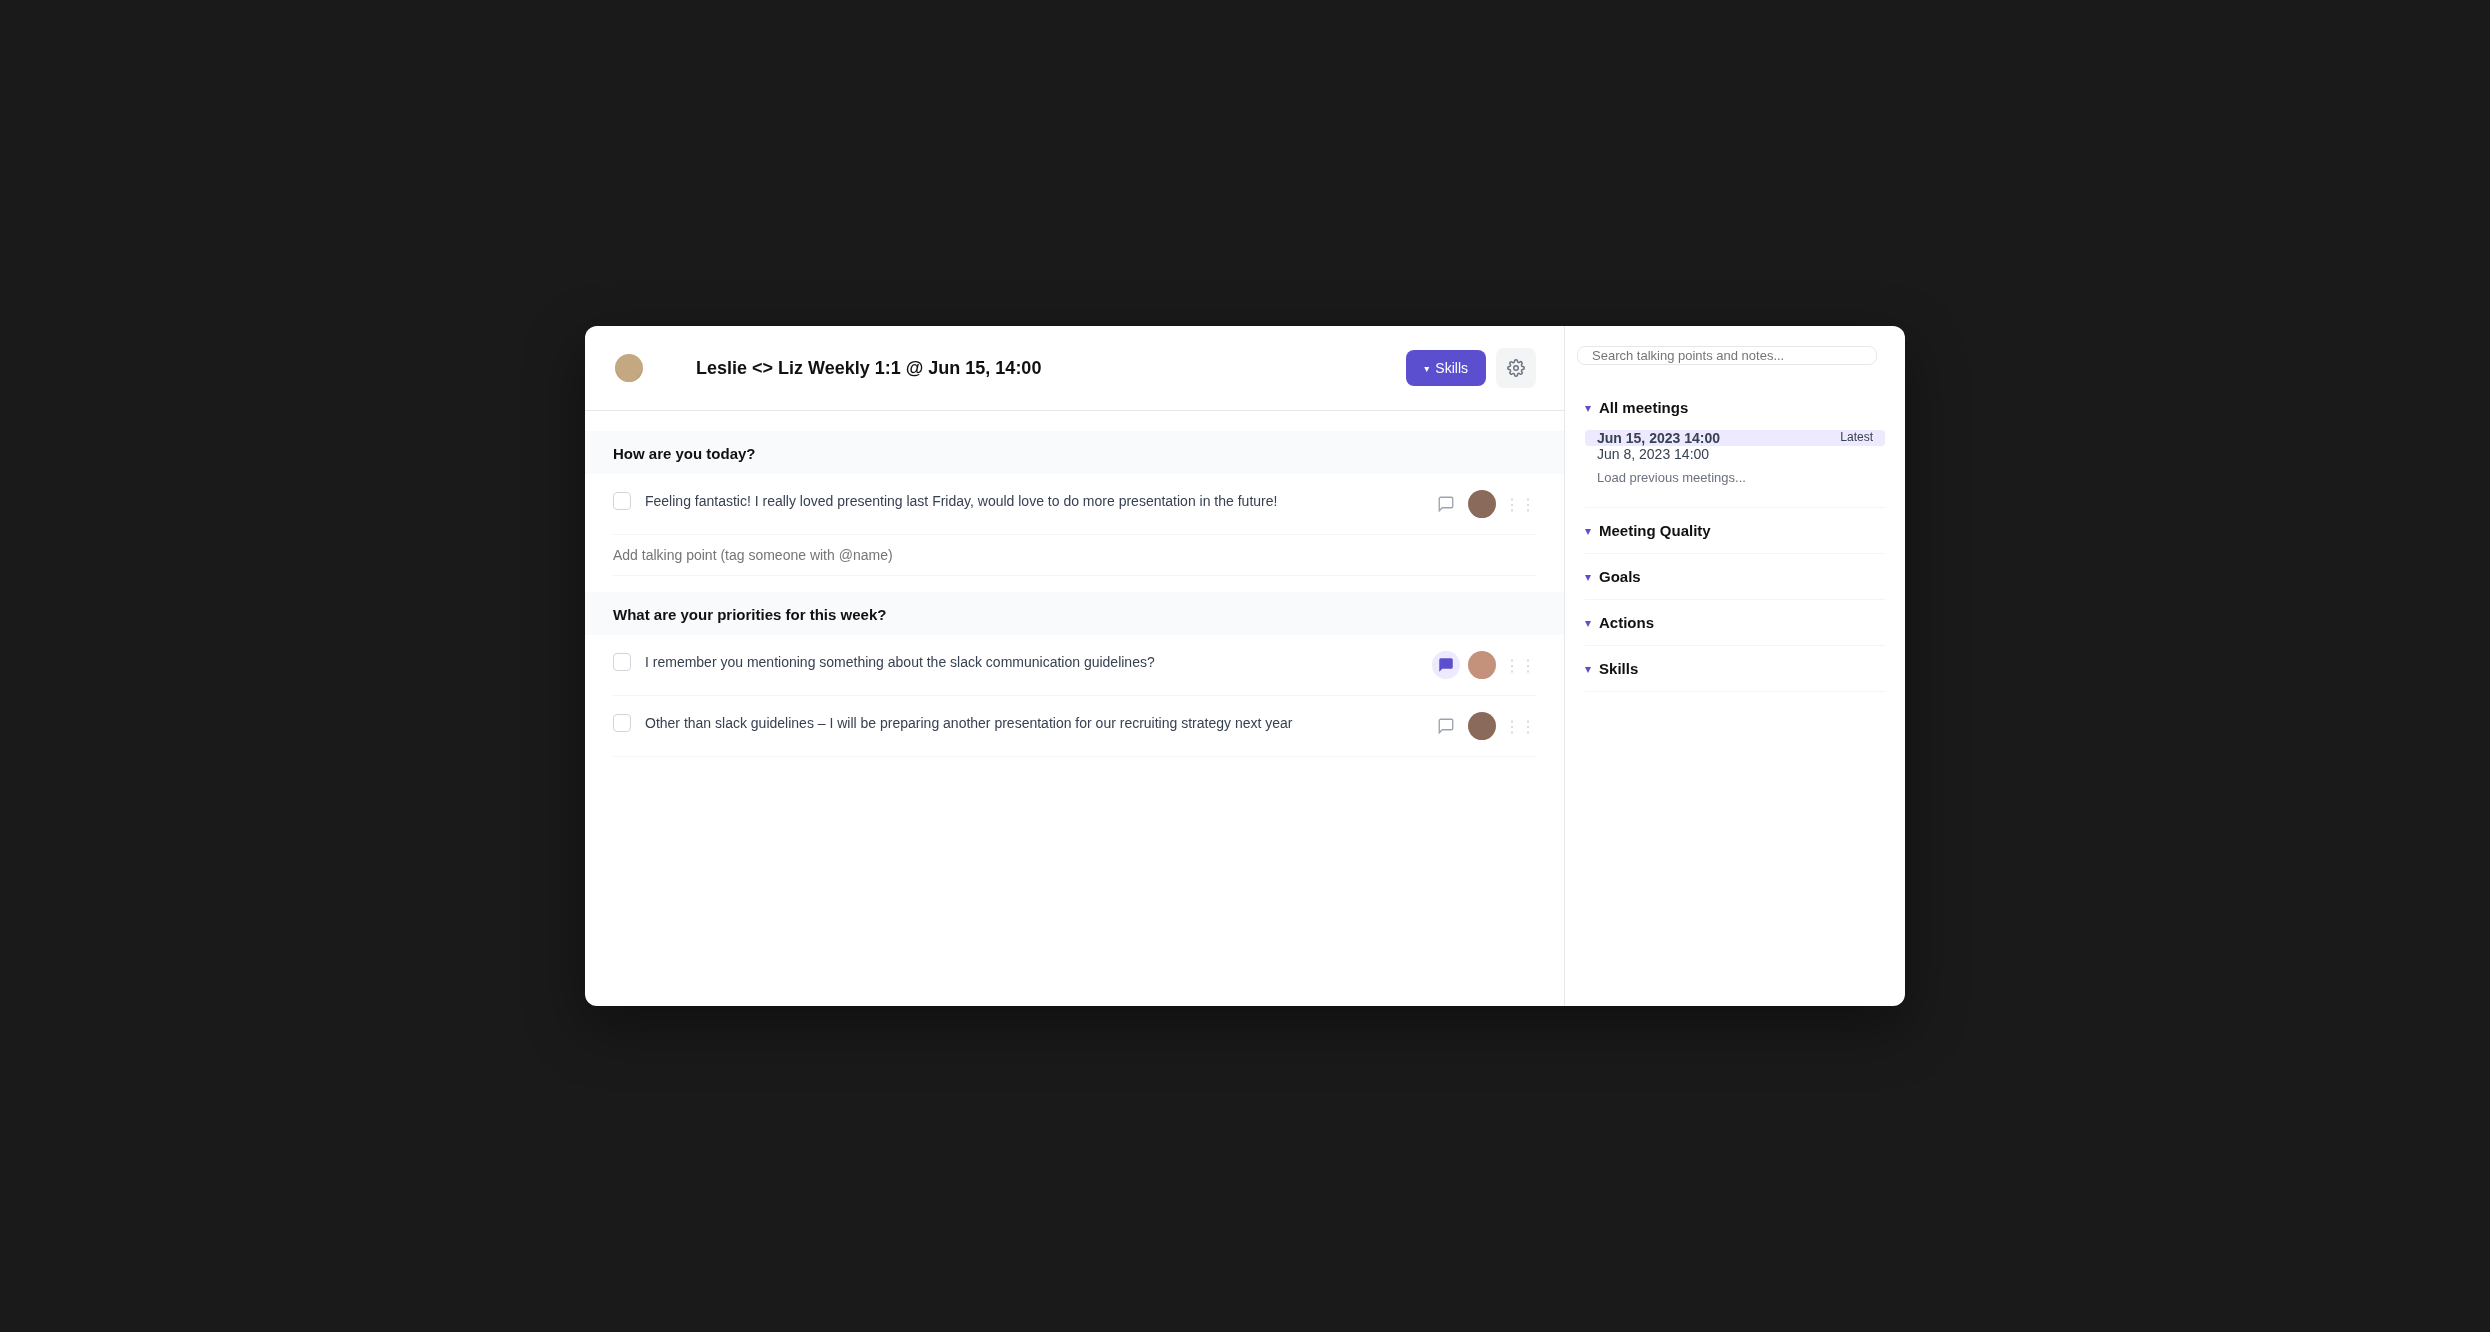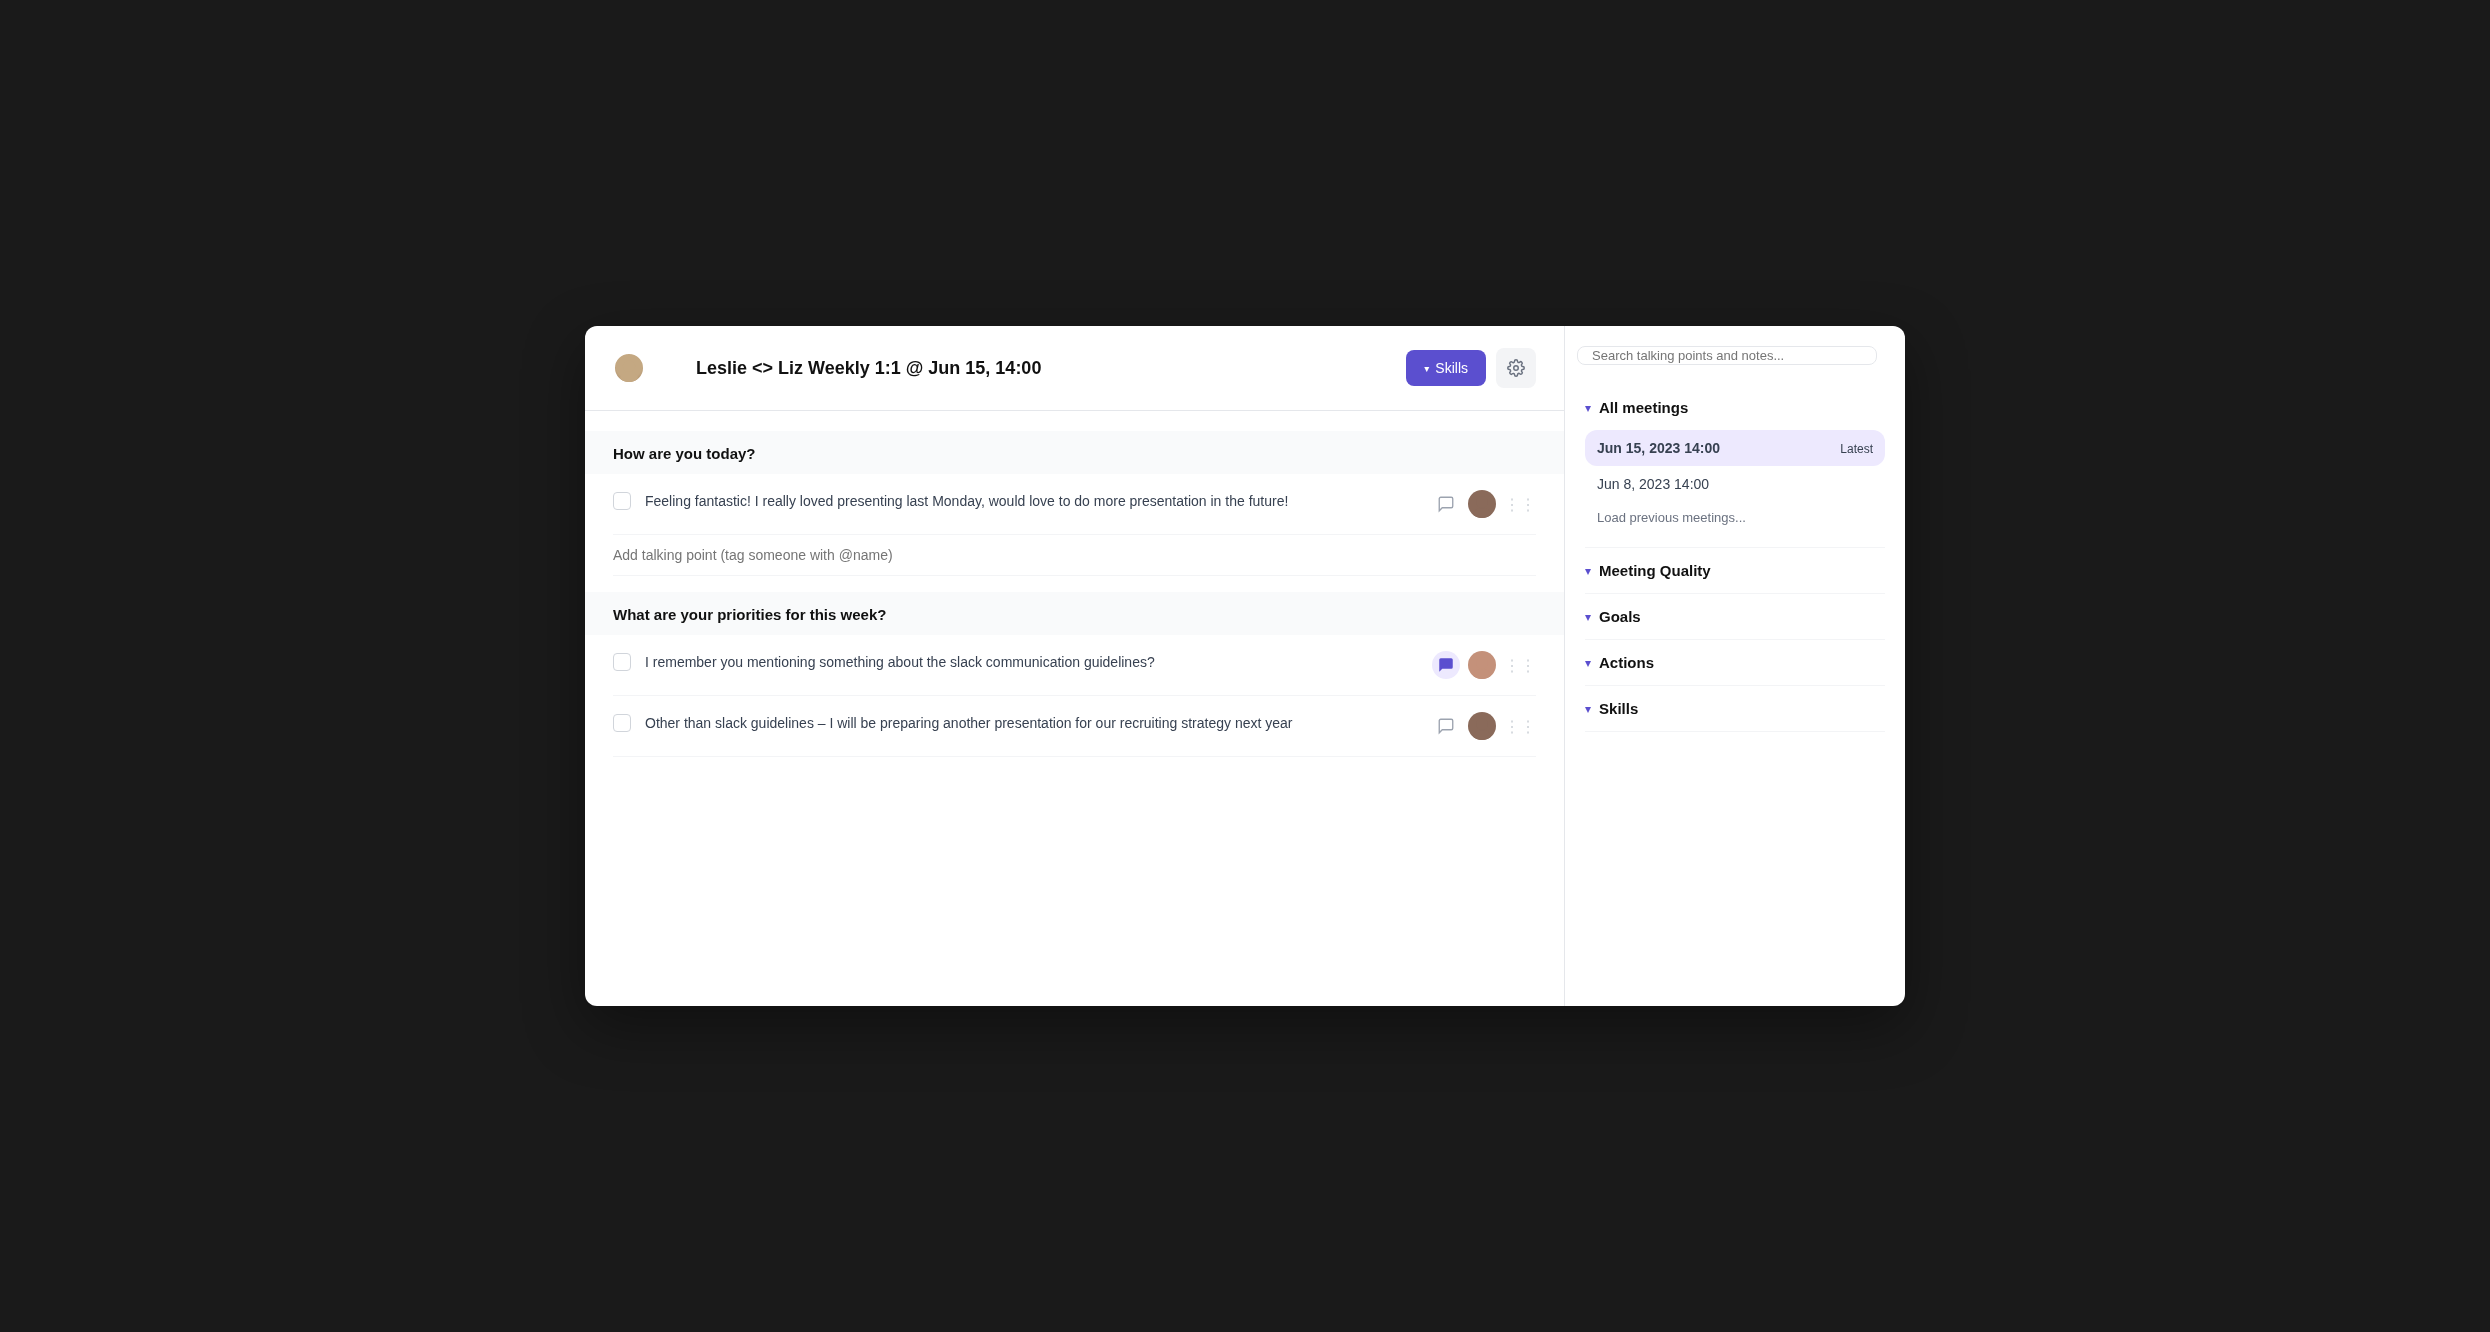--- a/index.html
+++ b/index.html
@@ -230,23 +230,23 @@
       font-size: 15px;
       font-weight: 600;
       color: #111;
     }
     .meetings-list {
       padding-bottom: 8px;
     }
     .meeting-item {
       display: flex;
       justify-content: space-between;
-      align-items: flex-end;
-      padding: 10px 12px;
-      border-radius: 12px;
+      align-items: flex-start;
+      padding: 0 12px;
+      border-radius: 4px;
       cursor: pointer;
       font-size: 14px;
       color: #374151;
     }
     .meeting-item.active {
       background: #ede9fe;
     }
     .meeting-item .date {
       font-weight: 500;
     }
@@ -309,21 +309,21 @@
     </div>
 
     <div class="content">
       
       <div class="section-header">
         <span>How are you today?</span>
       </div>
 
       <div class="talking-item">
         <div class="checkbox"></div>
-        <span class="item-text">Feeling fantastic! I really loved presenting last Monday, would love to do more presentation in the future!</span>
+        <span class="item-text">Feeling fantastic! I really loved presenting last Friday, would love to do more presentation in the future!</span>
         <div class="item-actions">
           <div class="comment-icon">
             <svg width="18" height="18" viewBox="0 0 24 24" fill="none" stroke="#9ca3af" stroke-width="1.8">
               <path d="M21 15a2 2 0 0 1-2 2H7l-4 4V5a2 2 0 0 1 2-2h14a2 2 0 0 1 2 2z"></path>
             </svg>
           </div>
           <div class="avatar-item person1">
             <svg viewBox="0 0 28 28" xmlns="http://www.w3.org/2000/svg">
               <circle cx="14" cy="12" r="6" fill="#8a6a5a"></circle>
               <ellipse cx="14" cy="24" rx="9" ry="6" fill="#8a6a5a"></ellipse>

